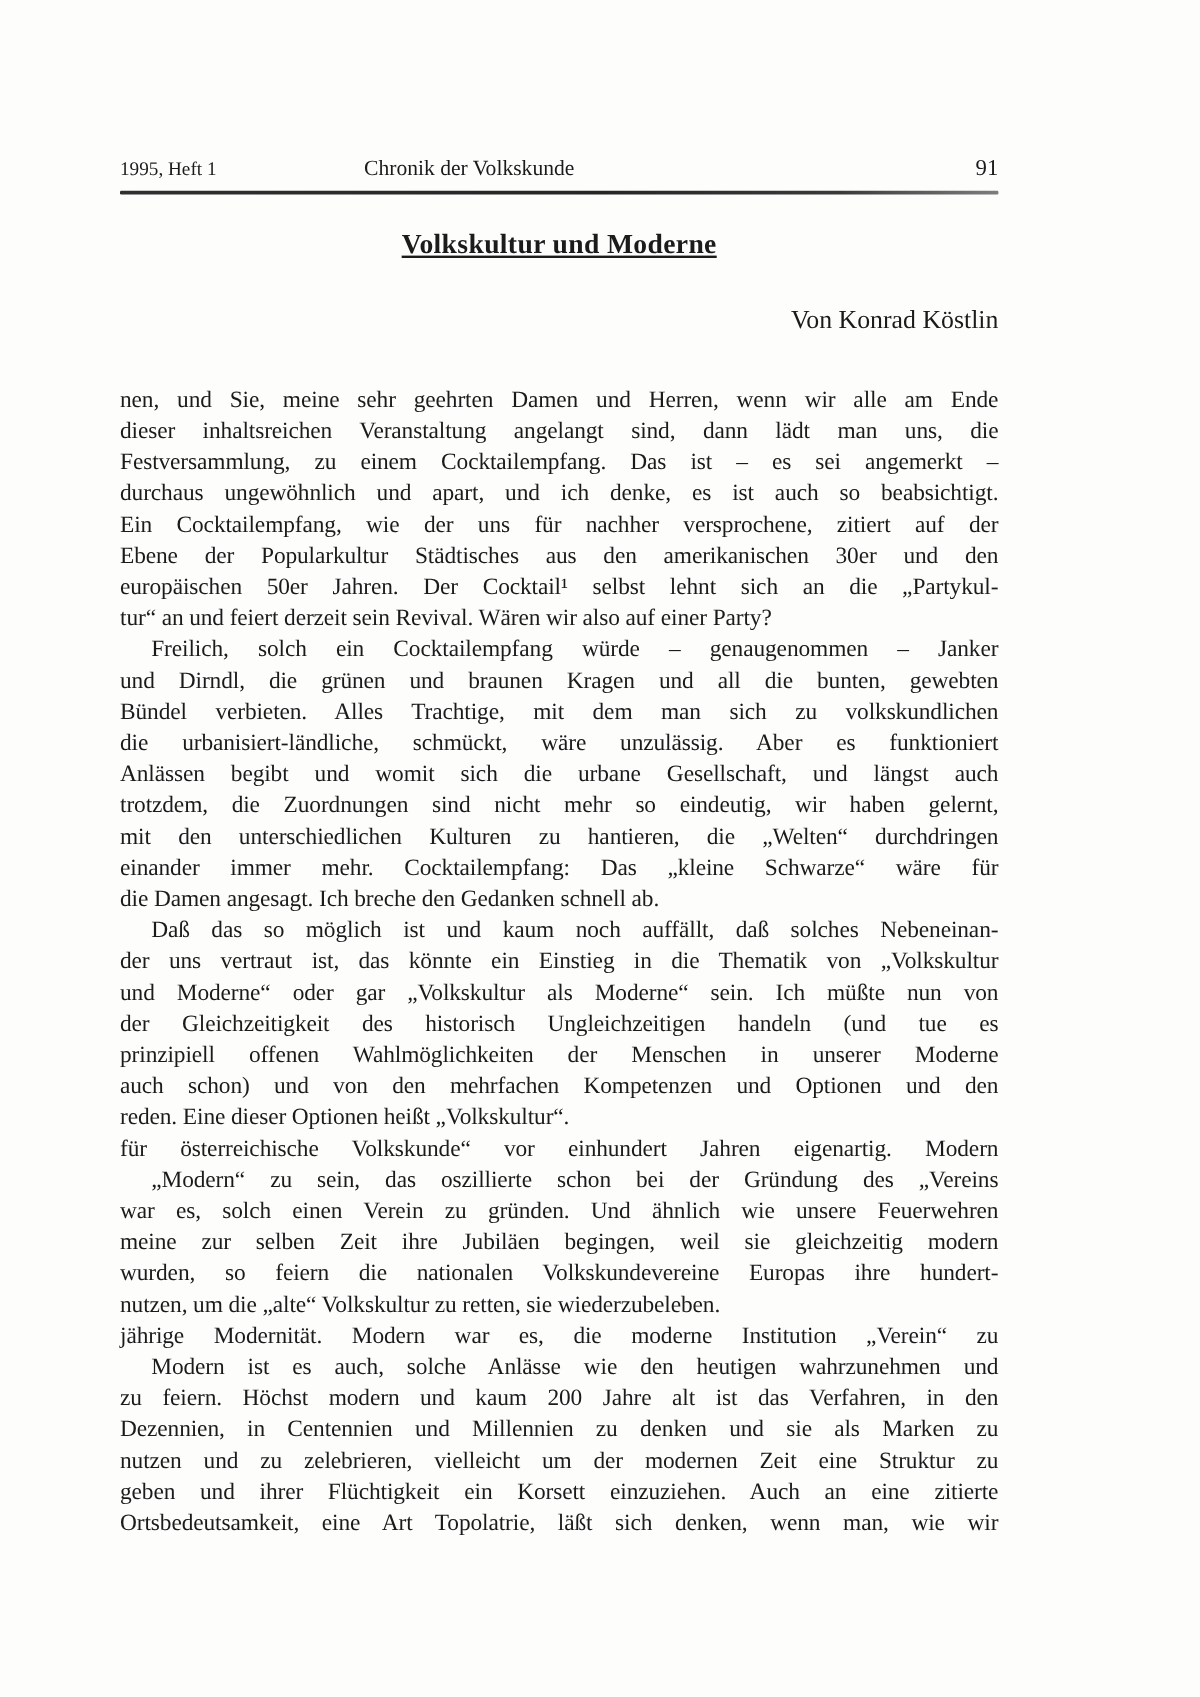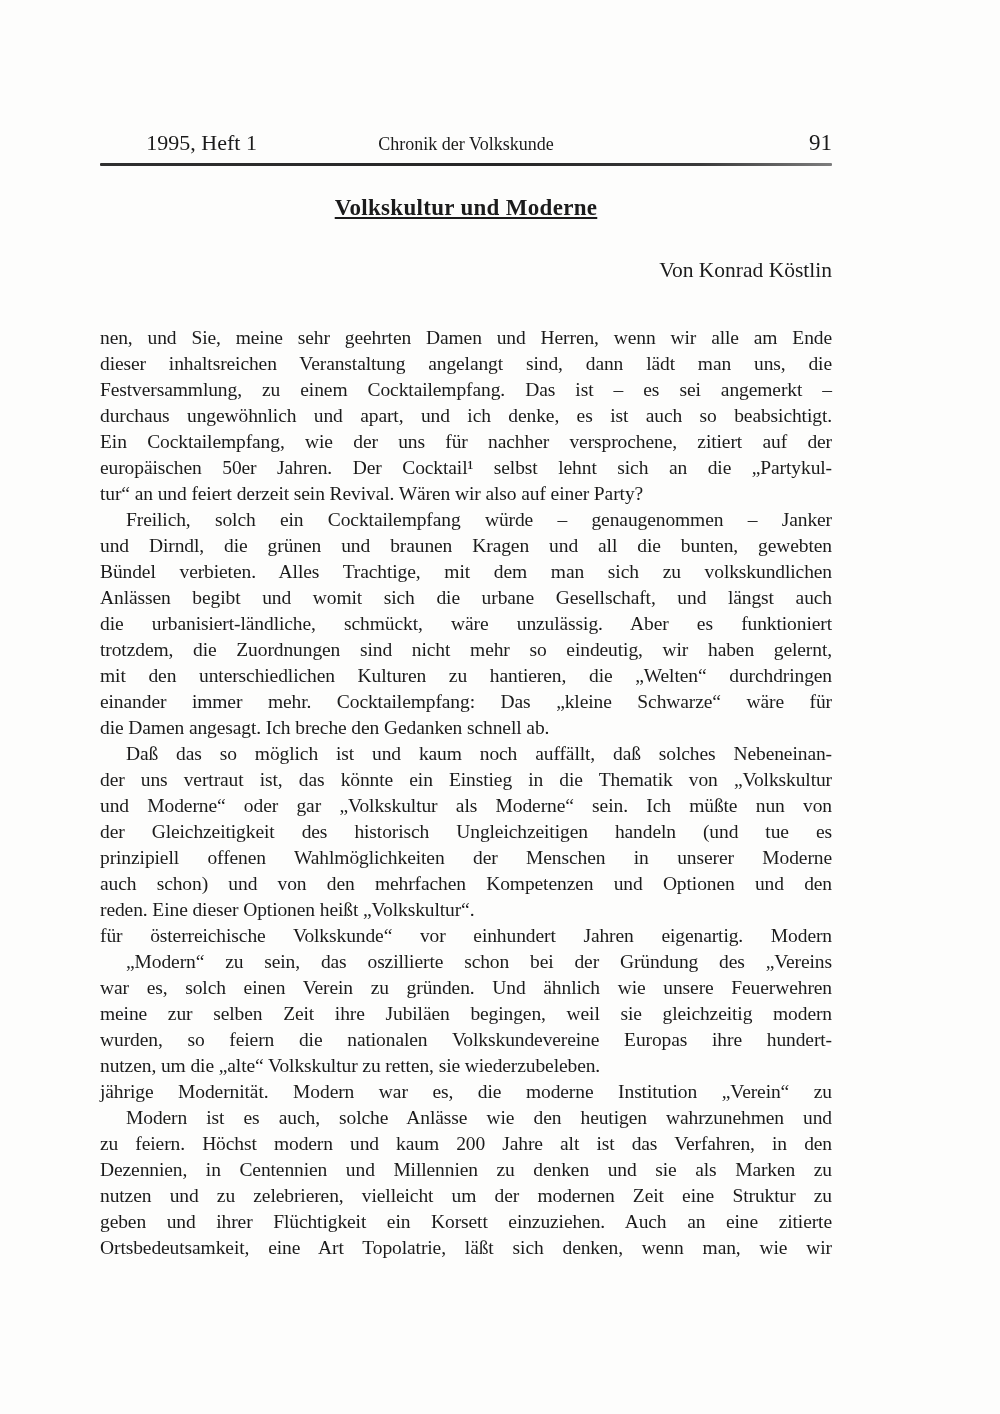--- a/index.html
+++ b/index.html
@@ -22,32 +22,32 @@
     top: 0;
     width: 732px;
   }
   .running-head {
     display: flex;
     align-items: baseline;
     padding-top: 130px;
   }
   .running-head .issue {
     flex: 1 1 0;
-    text-align: center;
-    font-size: 22px;
+    text-align: left;
+    font-size: 16px;
   }
   .running-head .journal {
     flex: 1.6 1 0;
-    text-align: center;
+    text-align: left;
     font-size: 18px;
   }
   .running-head .pageno {
     flex: 1 1 0;
     text-align: right;
-    font-size: 23px;
+    font-size: 19px;
   }
   .rule {
     margin-top: 7px;
     height: 3px;
     background: linear-gradient(90deg, #2f2f2f 0%, #262626 55%, #3a3a3a 82%, #7d7d7d 100%);
     border-radius: 1px;
   }
   .title {
     margin: 29px 0 0 0;
     text-align: center;
@@ -93,29 +93,30 @@
 
     <div class="byline">Von Konrad Köstlin</div>
 
     <div class="article-body">
         <div class="para">
           <div class="line">nen, und Sie, meine sehr geehrten Damen und Herren, wenn wir alle am Ende</div>
           <div class="line">dieser inhaltsreichen Veranstaltung angelangt sind, dann lädt man uns, die</div>
           <div class="line">Festversammlung, zu einem Cocktailempfang. Das ist – es sei angemerkt –</div>
           <div class="line">durchaus ungewöhnlich und apart, und ich denke, es ist auch so beabsichtigt.</div>
           <div class="line">Ein Cocktailempfang, wie der uns für nachher versprochene, zitiert auf der</div>
+          <div class="line">Ebene der Popularkultur Städtisches aus den amerikanischen 30er und den</div>
           <div class="line">europäischen 50er Jahren. Der Cocktail¹ selbst lehnt sich an die „Partykul-</div>
           <div class="line end">tur“ an und feiert derzeit sein Revival. Wären wir also auf einer Party?</div>
         </div>
         <div class="para">
           <div class="line first">Freilich, solch ein Cocktailempfang würde – genaugenommen – Janker</div>
           <div class="line">und Dirndl, die grünen und braunen Kragen und all die bunten, gewebten</div>
           <div class="line">Bündel verbieten. Alles Trachtige, mit dem man sich zu volkskundlichen</div>
+          <div class="line">die urbanisiert-ländliche, schmückt, wäre unzulässig. Aber es funktioniert</div>
           <div class="line">Anlässen begibt und womit sich die urbane Gesellschaft, und längst auch</div>
-          <div class="line">die urbanisiert-ländliche, schmückt, wäre unzulässig. Aber es funktioniert</div>
           <div class="line">trotzdem, die Zuordnungen sind nicht mehr so eindeutig, wir haben gelernt,</div>
           <div class="line">mit den unterschiedlichen Kulturen zu hantieren, die „Welten“ durchdringen</div>
           <div class="line">einander immer mehr. Cocktailempfang: Das „kleine Schwarze“ wäre für</div>
           <div class="line end">die Damen angesagt. Ich breche den Gedanken schnell ab.</div>
         </div>
         <div class="para">
           <div class="line first">Daß das so möglich ist und kaum noch auffällt, daß solches Nebeneinan-</div>
           <div class="line">der uns vertraut ist, das könnte ein Einstieg in die Thematik von „Volkskultur</div>
           <div class="line">und Moderne“ oder gar „Volkskultur als Moderne“ sein. Ich müßte nun von</div>
           <div class="line">der Gleichzeitigkeit des historisch Ungleichzeitigen handeln (und tue es</div>

